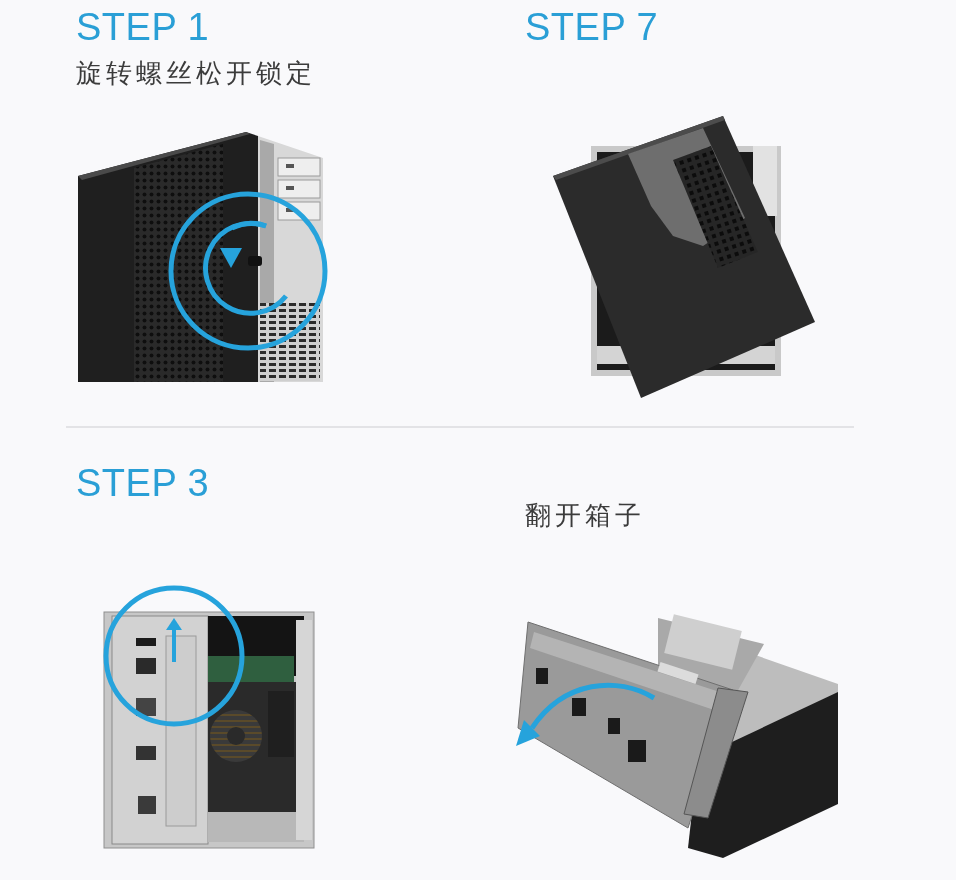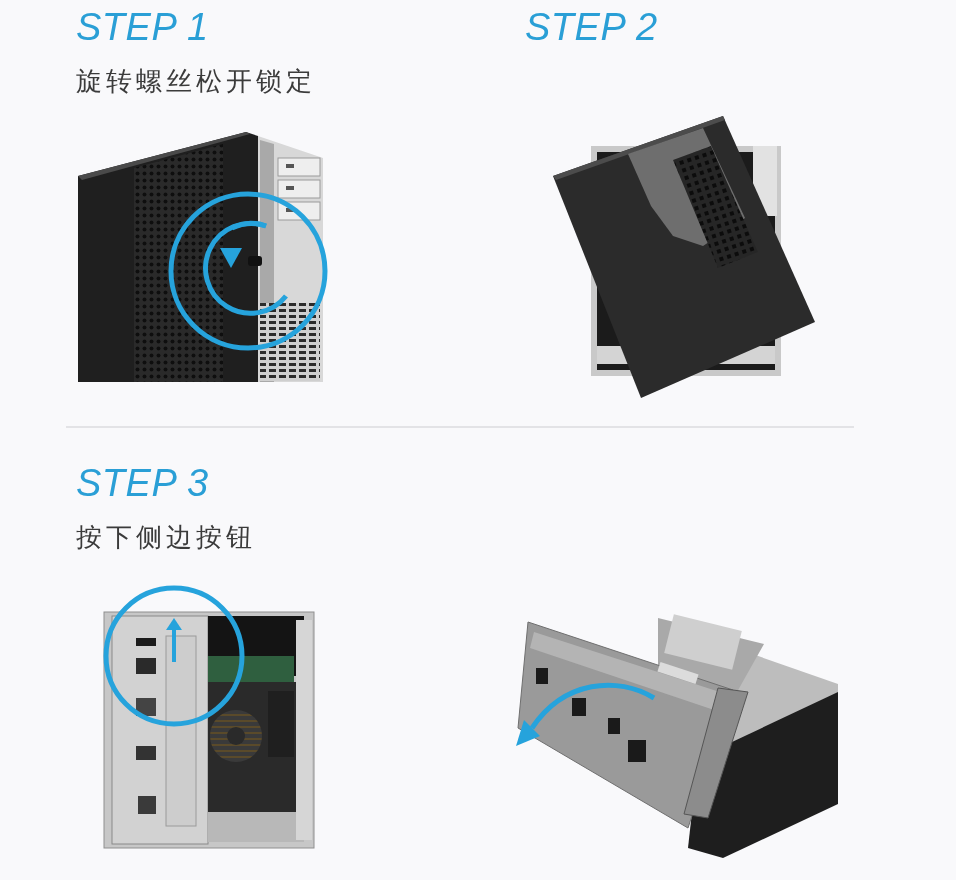--- a/index.html
+++ b/index.html
@@ -3,26 +3,25 @@
   <meta charset="utf-8">
   <style>
     * { box-sizing: border-box; margin: 0; padding: 0; }
     html, body { width: 956px; height: 880px; background: #f9f9fb; overflow: hidden; }
     body { position: relative; font-family: "DejaVu Sans", "Liberation Sans", sans-serif; }
     .step { position: absolute; }
     .step-title {
       font-family: "Liberation Sans", "DejaVu Sans", sans-serif;
       font-size: 38px; line-height: 38px; color: #2a9fd6; letter-spacing: 0.5px;
       font-weight: normal;
-      font-style: italic;
     }
     .step-sub {
       font-family: "DejaVu Sans", sans-serif;
       font-size: 26px; line-height: 30px; color: #3b3b3b; letter-spacing: 4px;
-      margin-top: 20px; white-space: nowrap;
+      margin-top: 12px; white-space: nowrap;
     }
     .illus { position: absolute; }
     .divider {
       position: absolute; left: 66px; top: 426px; width: 788px; height: 2px;
       background: #e3e3e6;
     }
     svg { display: block; }
   </style>
 </head>
 <body>
@@ -63,21 +62,21 @@
     <g>
       <circle cx="170" cy="143" r="77" fill="none" stroke="#26a3dc" stroke-width="5"></circle>
       <path d="M 208 168 A 45 45 0 1 1 188 98" fill="none" stroke="#26a3dc" stroke-width="5"></path>
       <path d="M 188 98 A 45 45 0 0 0 154 100" fill="none" stroke="#26a3dc" stroke-width="5"></path>
       <polygon points="142,120 164,120 153,140" fill="#26a3dc"></polygon>
     </g>
   </svg>
 </div>
 
 <div class="step" style="left:525px; top:8px;">
-  <div class="step-title">STEP 2</div>
+  <div class="step-title">STEP 7</div>
 </div>
 
 <div class="illus" style="left:553px; top:116px;">
   <svg width="262" height="284" viewBox="0 0 262 284">
     <defs>
       <pattern id="mesh2" width="8" height="8" patternUnits="userSpaceOnUse" patternTransform="rotate(-18)">
         <rect width="8" height="8" fill="#262626"></rect>
         <rect x="2" y="2" width="4" height="4" fill="#0c0c0c"></rect>
       </pattern>
     </defs>
@@ -91,21 +90,20 @@
     <polygon points="0,60 170,0 172,4 3,64" fill="#4c4c4c"></polygon>
     <polygon points="75,38 150,12 192,102 150,130 120,120 98,90" fill="#7a7a7a" opacity="0.85"></polygon>
     <polygon points="120,44 158,30 205,136 165,152" fill="url(#mesh2)"></polygon>
   </svg>
 </div>
 
 <div class="divider"></div>
 
 <div class="step" style="left:76px; top:464px;">
   <div class="step-title">STEP 3</div>
-  <div class="step-sub">按下侧边按钮</div>
 </div>
 
 <div class="illus" style="left:96px; top:576px;">
   <svg width="226" height="278" viewBox="0 0 226 278">
     <defs>
       <pattern id="fin3" width="6" height="6" patternUnits="userSpaceOnUse">
         <rect width="6" height="6" fill="#3a3a3a"></rect>
         <rect width="6" height="2" fill="#5a4a2a"></rect>
       </pattern>
     </defs>
@@ -131,20 +129,21 @@
 
     <g>
       <circle cx="78" cy="80" r="68" fill="none" stroke="#26a3dc" stroke-width="5"></circle>
       <rect x="76" y="50" width="4" height="36" fill="#26a3dc"></rect>
       <polygon points="70,54 86,54 78,42" fill="#26a3dc"></polygon>
     </g>
   </svg>
 </div>
 
 <div class="step" style="left:525px; top:488px;">
+  <div class="step-sub">翻开箱子</div>
 </div>
 
 <div class="illus" style="left:508px; top:608px;">
   <svg width="336" height="256" viewBox="0 0 336 256">
 
     <polygon points="190,150 330,80 330,196 215,250 180,240" fill="#1e1e1e"></polygon>
     <polygon points="170,20 330,76 330,84 190,150" fill="#bdbdbd"></polygon>
     <polygon points="150,10 256,36 220,100 150,60" fill="#a9a9a9"></polygon>
     <rect x="160" y="14" width="70" height="40" fill="#cfcfcf" transform="rotate(14 195 34)"></rect>
 

